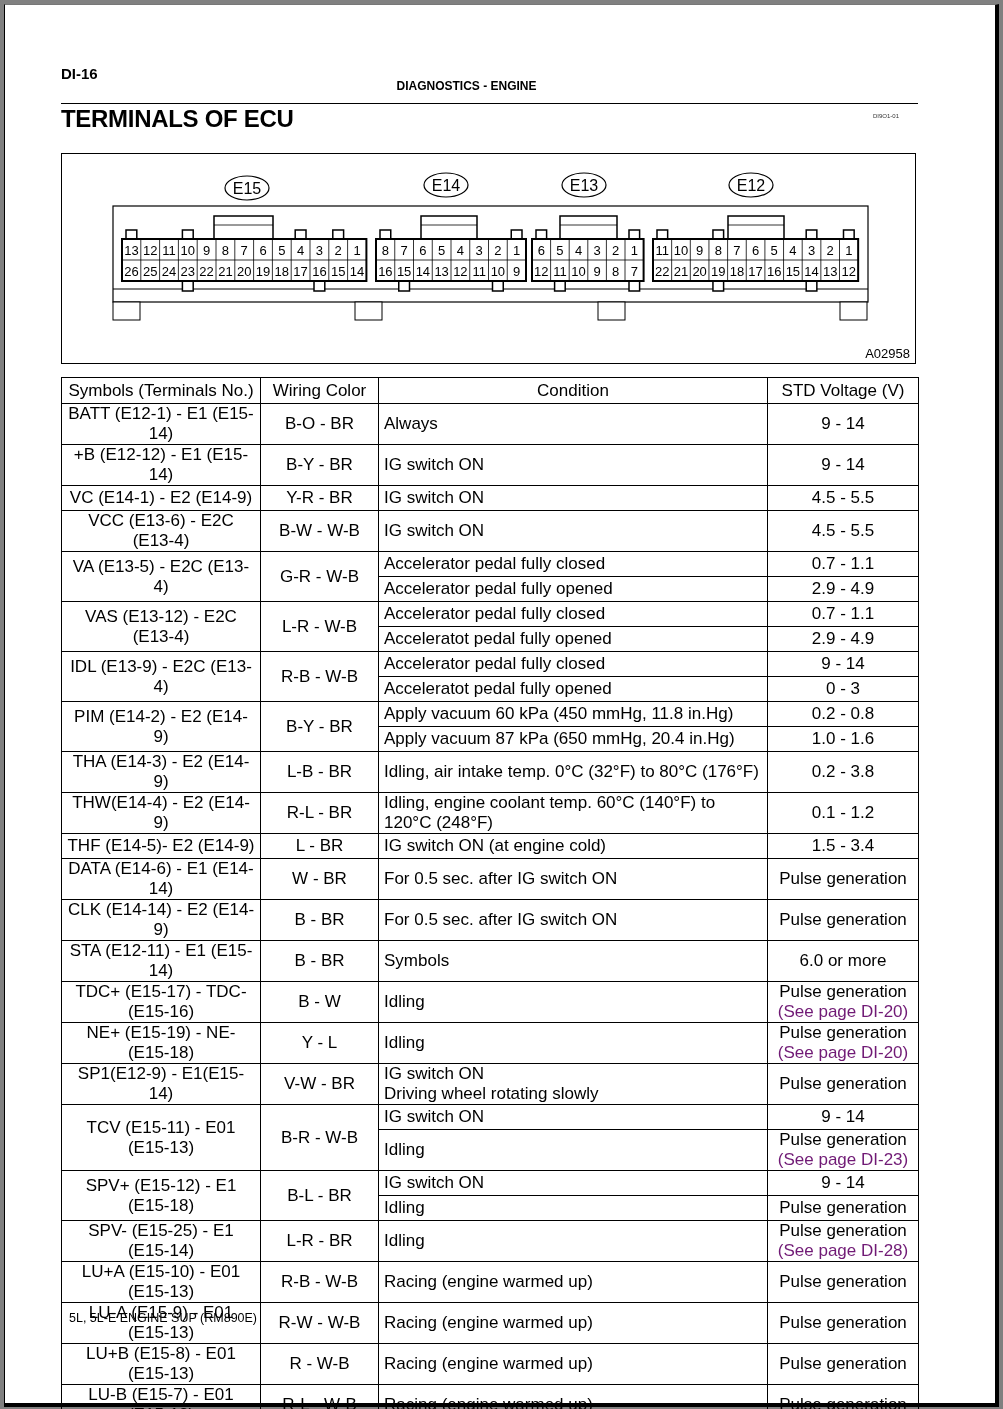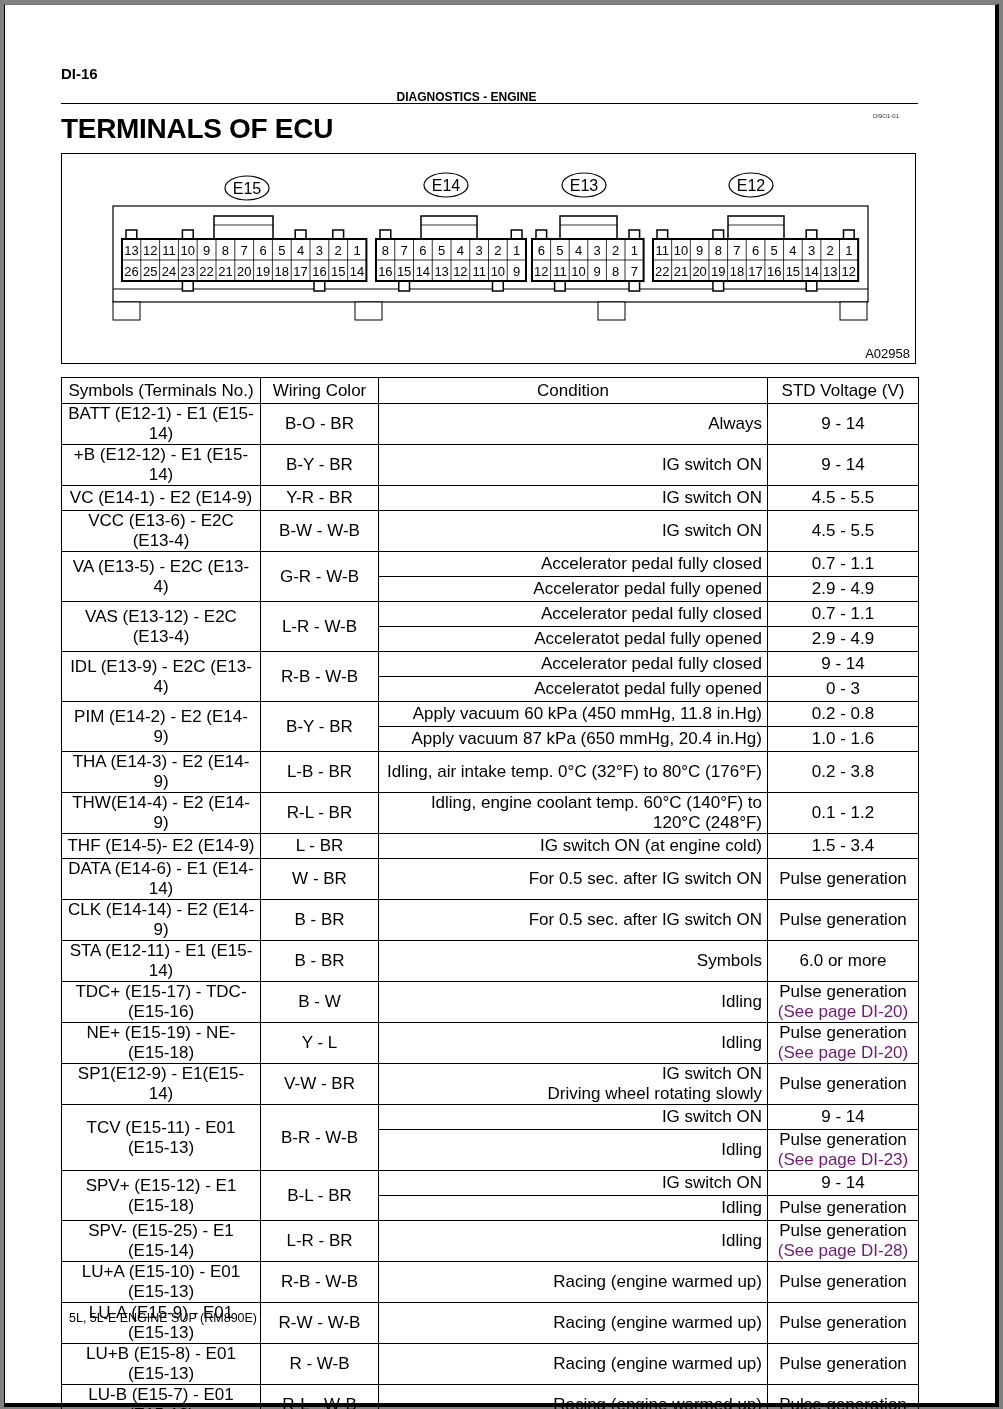--- a/index.html
+++ b/index.html
@@ -13,55 +13,55 @@
     position: absolute; left: 4px; top: 4px; width: 990px; height: 1398px;
     background: #fff;
     border-right: 4px solid #000; border-bottom: 4px solid #000;
     border-left: 1px solid #000; border-top: 1px solid #777;
   }
   .page-num {
     position: absolute; left: 56px; top: 60px;
     font-weight: bold; font-size: 15px;
   }
   .section-header {
-    position: absolute; left: 0; width: 913px; top: 85px;
+    position: absolute; left: 0; width: 913px; top: 74px;
     text-align: center; font-size: 12px; font-weight: bold; padding-left: 0;
   }
   .section-header span { position: relative; left: 5px; }
   .header-rule {
     position: absolute; left: 56px; width: 857px; top: 98px; height: 0;
     border-top: 1.5px solid #000;
   }
   .doc-id {
     position: absolute; left: 868px; top: 108px; font-size: 6px; color: #333;
   }
   .title {
-    position: absolute; left: 56px; top: 108px;
-    font-size: 28px; font-weight: bold; letter-spacing: -0.3px;
+    position: absolute; left: 56px; top: 100px;
+    font-size: 24px; font-weight: bold; letter-spacing: -0.3px;
   }
   .figure {
     position: absolute; left: 56px; top: 148px; width: 855px; height: 211px;
     border: 1.5px solid #000; box-sizing: border-box;
   }
   .figure svg { position: absolute; left: 0; top: 0; }
   .fig-id {
     position: absolute; right: 5px; bottom: 2px; font-size: 13px;
   }
   table.term {
     position: absolute; left: 56px; top: 372px; width: 858px;
     border-collapse: collapse; font-size: 17px;
   }
   table.term td, table.term th {
     border: 1.5px solid #000; padding: 0 5px; height: 24px; line-height: 20px;
     font-weight: normal; vertical-align: middle;
   }
   table.term th { text-align: center; height: 25px; }
   .c-sym { width: 188px; text-align: center; }
   .c-wire { width: 107px; text-align: center; }
-  .c-cond { width: 378px; text-align: right; }
+  .c-cond { width: 378px; text-align: left; }
   .c-volt { width: 140px; text-align: center; }
   td.tall { height: 42px; }
   .link { color: #701a75; }
   .footer {
     position: absolute; left: 64px; top: 1306px; font-size: 12.5px; text-align: right;
   }
 </style>
 </head>
 <body>
 

